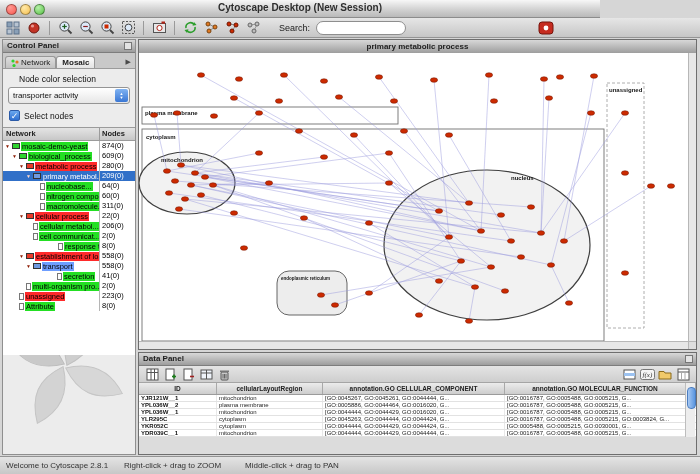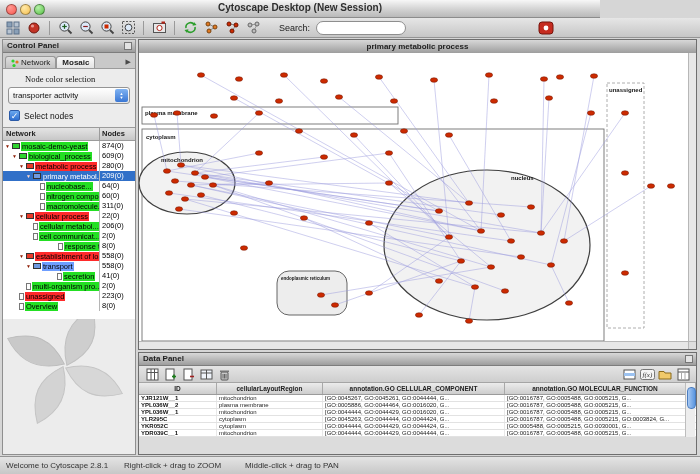--- a/index.html
+++ b/index.html
@@ -38,37 +38,37 @@
   
   #control-panel{position:absolute;left:2px;top:39px;width:134px;height:416px;
     background:#ececec;border:1px solid #8f8f8f;box-sizing:border-box;}
   #cp-tabs{height:16px;background:#c9c9c9;border-bottom:1px solid #9b9b9b;
     display:flex;align-items:flex-end;padding:1px 2px 0 2px;box-sizing:border-box;}
   .cptab{font-size:8px;color:#222;background:linear-gradient(#dedede,#c2c2c2);
     border:1px solid #979797;border-bottom:none;border-radius:3px 3px 0 0;
     padding:1px 5px;display:flex;align-items:center;gap:2px;}
   .cptab.sel{background:linear-gradient(#fbfbfb,#e4e4e4);font-weight:bold;}
   #cp-tab-arrow{margin-left:auto;font-size:7px;color:#4a4a4a;padding:0 2px 2px 0;}
-  #node-color-label{font-size:8.5px;color:#111;margin:5px 0 3px 22px;font-family:Liberation Serif, serif;}
+  #node-color-label{font-size:8.5px;color:#111;margin:5px 0 3px 16px;}
   #color-dropdown{margin:0 5px;height:15px;border:1px solid #949494;border-radius:3px;
     background:linear-gradient(#ffffff,#e6e6e6);display:flex;align-items:center;position:relative;}
   #color-dropdown .val{font-size:8px;color:#111;padding-left:4px;flex:1;overflow:hidden;white-space:nowrap;}
   .dd-btn{width:13px;height:13px;margin-right:1px;border-radius:2px;
     background:linear-gradient(#7fb2f2,#3a77d4);display:flex;flex-direction:column;
     align-items:center;justify-content:center;color:#fff;font-size:4px;line-height:4px;}
   #select-nodes-row{display:flex;align-items:center;gap:4px;margin:6px 0 6px 6px;}
   #select-nodes-check{width:11px;height:11px;border-radius:2px;border:1px solid #2a5aa8;
     background:linear-gradient(#6aa8f0,#2f6fd0);color:#fff;font-size:9px;line-height:10px;
     text-align:center;box-sizing:border-box;}
   #select-nodes-label{font-size:8.5px;color:#111;}
   #tree-header{height:12px;display:flex;background:linear-gradient(#e4e4e4,#c7c7c7);
     border-top:1px solid #9b9b9b;border-bottom:1px solid #9b9b9b;font-size:7.5px;font-weight:bold;color:#222;}
   #tree-header .th-net{flex:1;padding-left:3px;line-height:12px;}
   #tree-header .th-nodes{width:36px;border-left:1px solid #9b9b9b;line-height:12px;padding-left:2px;box-sizing:border-box;}
-  #tree-rows{height:178px;background:#fff;overflow:hidden;position:relative;z-index:2;}
+  #tree-rows{height:214px;background:#fff;overflow:hidden;position:relative;z-index:2;}
   .trow{height:10px;display:flex;align-items:center;font-size:7.5px;color:#000;}
   .trow.sel{background:#3170c8;color:#fff;}
   .tleft{flex:1;display:flex;align-items:center;gap:1px;overflow:hidden;white-space:nowrap;}
   .texp{display:inline-block;width:7px;font-size:5px;color:#8b1a00;text-align:center;flex:0 0 7px;}
   .trow.sel .texp{color:#ffd9cc;}
   .tic{display:inline-block;flex:0 0 auto;}
   .tic.folder-green,.tic.folder-red,.tic.folder-blue{width:8px;height:6px;border:1px solid #333;box-sizing:border-box;}
   .tic.folder-green{background:#2fd42f;}
   .tic.folder-red{background:#e93a2a;}
   .tic.folder-blue{background:#6f9ae0;}
@@ -406,21 +406,21 @@
             <span class="texp"></span>
             <span class="tic leaf"></span>
             <span class="chip chip-red">unassigned</span>
           </div>
           <div class="tcount">223(0)</div>
         </div>
         <div class="trow">
           <div class="tleft" style="padding-left: 8px;">
             <span class="texp"></span>
             <span class="tic leaf"></span>
-            <span class="chip chip-green">Overview</span>
+            <span class="chip chip-green">Attribute</span>
           </div>
           <div class="tcount">8(0)</div>
         </div>
       </div>
     <svg id="mosaic-watermark" width="134" height="130">
       <g transform="translate(62,64) rotate(-18)" opacity="0.85">
         <path d="M2,0 C30,-4 42,-18 44,-46 C18,-42 4,-26 2,0 Z" fill="#c9c9c9" stroke="#b9b9b9"></path>
         <path d="M0,2 C4,30 18,42 46,44 C42,18 26,4 0,2 Z" fill="#d4d4d4" stroke="#bfbfbf"></path>
         <path d="M-2,0 C-30,4 -42,18 -44,46 C-18,42 -4,26 -2,0 Z" fill="#cfcfcf" stroke="#bdbdbd"></path>
         <path d="M0,-2 C-4,-30 -18,-42 -46,-44 C-42,-18 -26,-4 0,-2 Z" fill="#c4c4c4" stroke="#b5b5b5"></path>

